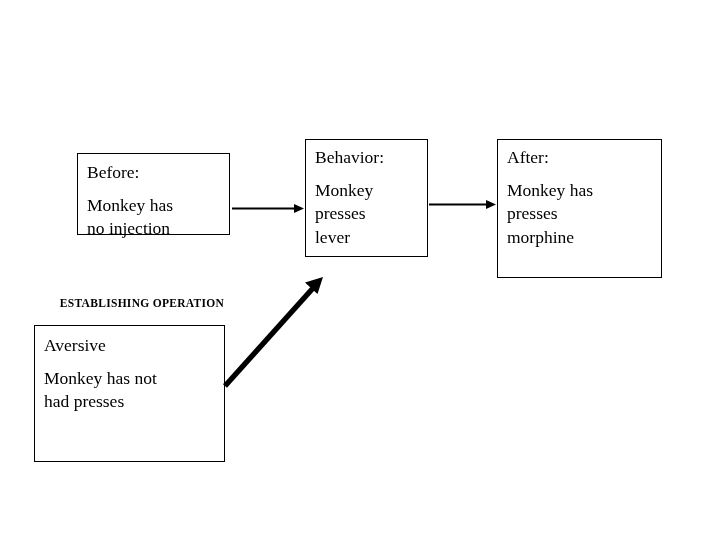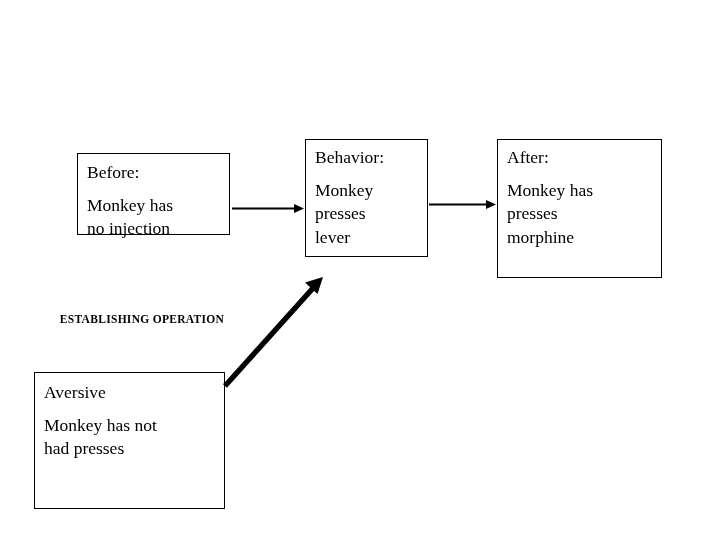--- a/index.html
+++ b/index.html
@@ -79,39 +79,37 @@
     left: 497px;
     top: 139px;
     width: 165px;
     height: 139px;
   }
   #box-aversive {
     left: 34px;
     top: 325px;
     width: 191px;
     height: 137px;
-    margin-top: 47px;
   }
   #box-aversive .node-inner {
     top: 8px;
   }
   
   #eo-caption {
     position: absolute;
     left: 52px;
     top: 296px;
     width: 180px;
     text-align: center;
     font-size: 11.5px;
     line-height: 14px;
     font-weight: bold;
     letter-spacing: 0.3px;
     white-space: nowrap;
     color: #000000;
-    margin-top: 16px;
   }
   
   #connectors {
     position: absolute;
     left: 0;
     top: 0;
     width: 720px;
     height: 540px;
     pointer-events: none;
   }

